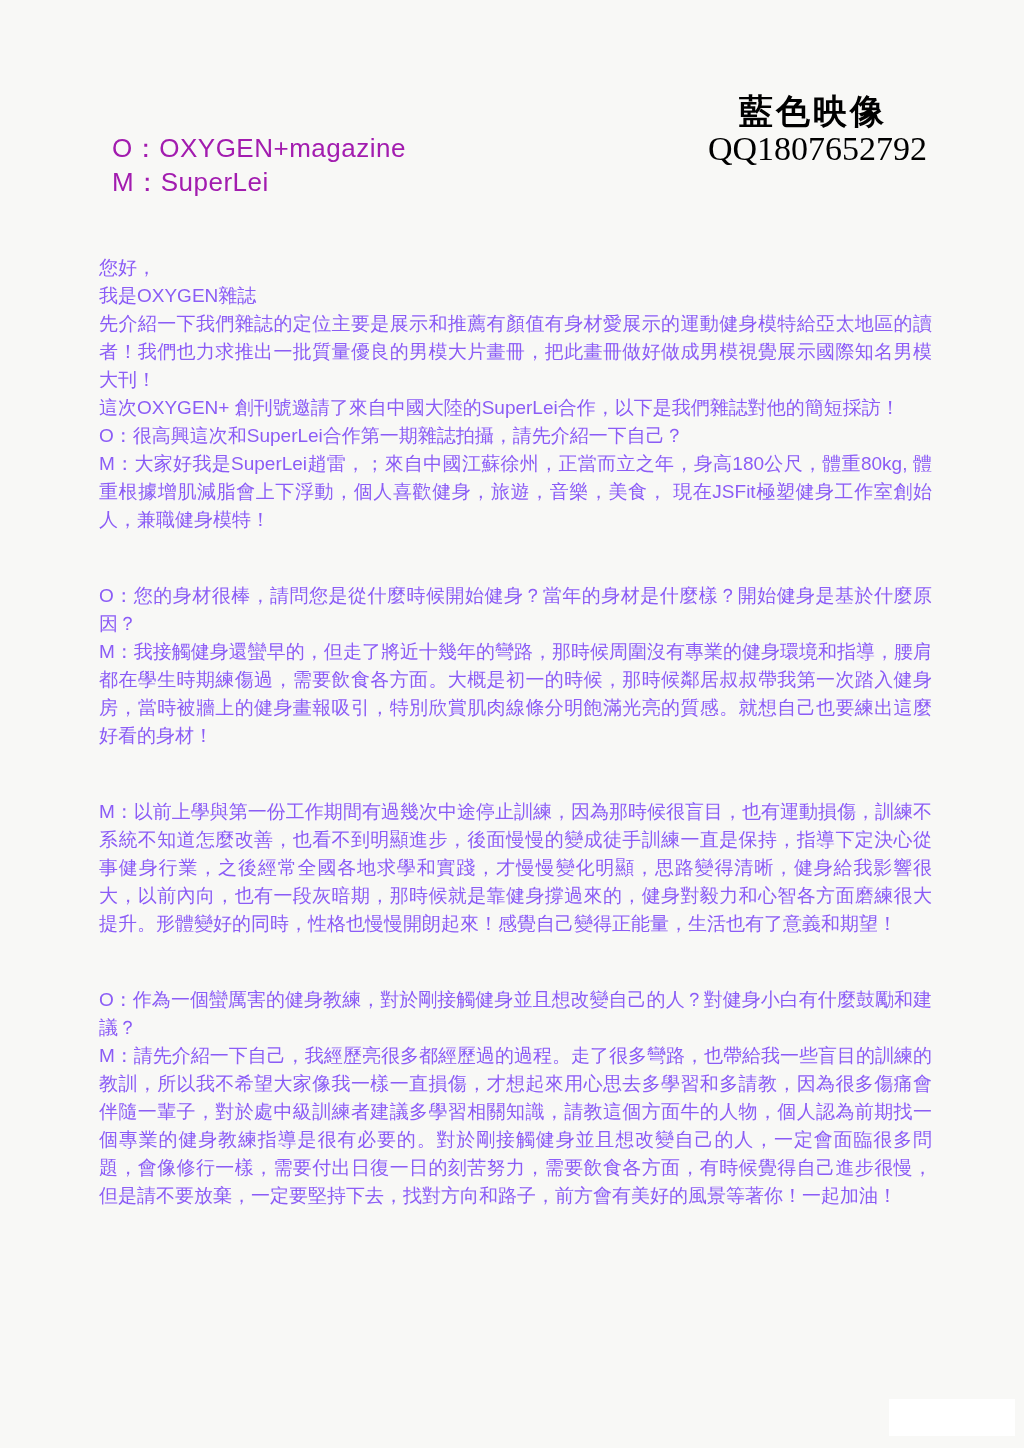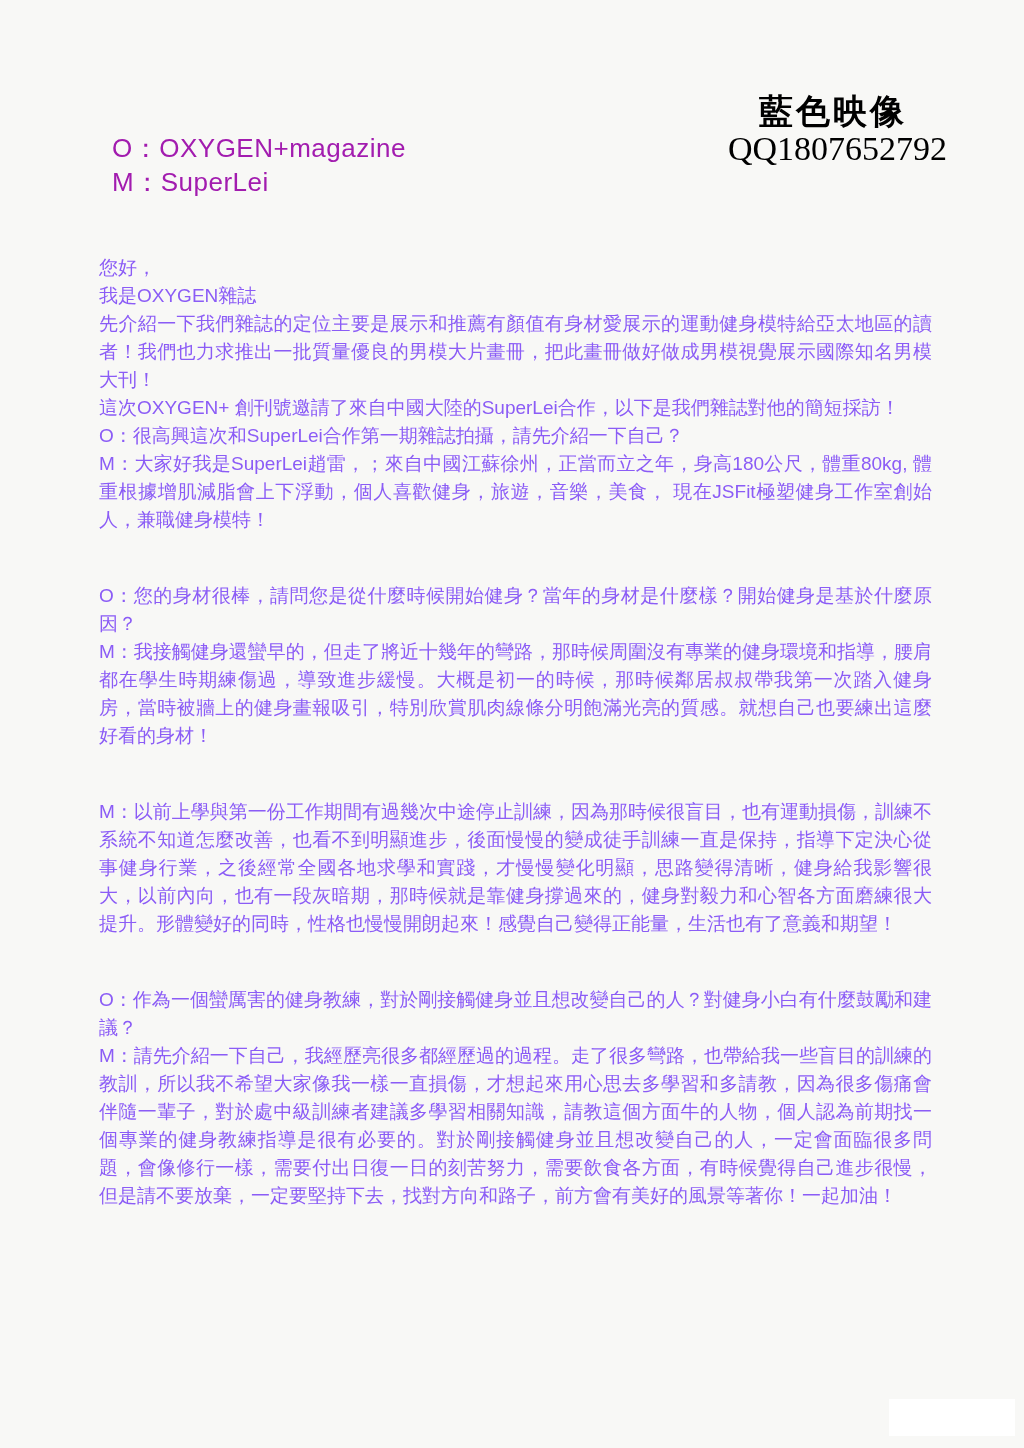--- a/index.html
+++ b/index.html
@@ -12,21 +12,20 @@
     font-family: "Liberation Sans", "DejaVu Sans", sans-serif;
   }
   
   .watermark {
     position: absolute;
     top: 93px;
     left: 708px;
     width: 210px;
     text-align: center;
     color: #000;
-    margin-left: 20px;
   }
   .wm-name {
     font-size: 34px;
     font-weight: 900;
     letter-spacing: 3px;
     line-height: 36px;
     white-space: nowrap;
   }
   .wm-qq {
     font-family: "Liberation Serif", "DejaVu Serif", serif;
@@ -96,21 +95,21 @@
 
     <p class="intro-para">這次OXYGEN+ 創刊號邀請了來自中國大陸的SuperLei合作，以下是我們雜誌對他的簡短採訪！</p>
 
     <div class="qa-block">
       <p>O：很高興這次和SuperLei合作第一期雜誌拍攝，請先介紹一下自己？</p>
       <p>M：大家好我是SuperLei趙雷，；來自中國江蘇徐州，正當而立之年，身高180公尺，體重80kg, 體重根據增肌減脂會上下浮動，個人喜歡健身，旅遊，音樂，美食， 現在JSFit極塑健身工作室創始人，兼職健身模特！</p>
     </div>
 
     <div class="qa-block">
       <p>O：您的身材很棒，請問您是從什麼時候開始健身？當年的身材是什麼樣？開始健身是基於什麼原因？</p>
-      <p>M：我接觸健身還蠻早的，但走了將近十幾年的彎路，那時候周圍沒有專業的健身環境和指導，腰肩都在學生時期練傷過，導致進步緩慢。大概是初一的時候，那時候鄰居叔叔帶我第一次踏入健身房，當時被牆上的健身畫報吸引，特別欣賞肌肉線條分明飽滿光亮的質感。就想自己也要練出這麼好看的身材！</p>
+      <p>M：我接觸健身還蠻早的，但走了將近十幾年的彎路，那時候周圍沒有專業的健身環境和指導，腰肩都在學生時期練傷過，需要飲食各方面。大概是初一的時候，那時候鄰居叔叔帶我第一次踏入健身房，當時被牆上的健身畫報吸引，特別欣賞肌肉線條分明飽滿光亮的質感。就想自己也要練出這麼好看的身材！</p>
     </div>
 
     <div class="qa-block">
       <p>M：以前上學與第一份工作期間有過幾次中途停止訓練，因為那時候很盲目，也有運動損傷，訓練不系統不知道怎麼改善，也看不到明顯進步，後面慢慢的變成徒手訓練一直是保持，指導下定決心從事健身行業，之後經常全國各地求學和實踐，才慢慢變化明顯，思路變得清晰，健身給我影響很大，以前內向，也有一段灰暗期，那時候就是靠健身撐過來的，健身對毅力和心智各方面磨練很大提升。形體變好的同時，性格也慢慢開朗起來！感覺自己變得正能量，生活也有了意義和期望！</p>
     </div>
 
     <div class="qa-block">
       <p>O：作為一個蠻厲害的健身教練，對於剛接觸健身並且想改變自己的人？對健身小白有什麼鼓勵和建議？</p>
       <p>M：請先介紹一下自己，我經歷亮很多都經歷過的過程。走了很多彎路，也帶給我一些盲目的訓練的教訓，所以我不希望大家像我一樣一直損傷，才想起來用心思去多學習和多請教，因為很多傷痛會伴隨一輩子，對於處中級訓練者建議多學習相關知識，請教這個方面牛的人物，個人認為前期找一個專業的健身教練指導是很有必要的。對於剛接觸健身並且想改變自己的人，一定會面臨很多問題，會像修行一樣，需要付出日復一日的刻苦努力，需要飲食各方面，有時候覺得自己進步很慢，但是請不要放棄，一定要堅持下去，找對方向和路子，前方會有美好的風景等著你！一起加油！</p>
     </div>

